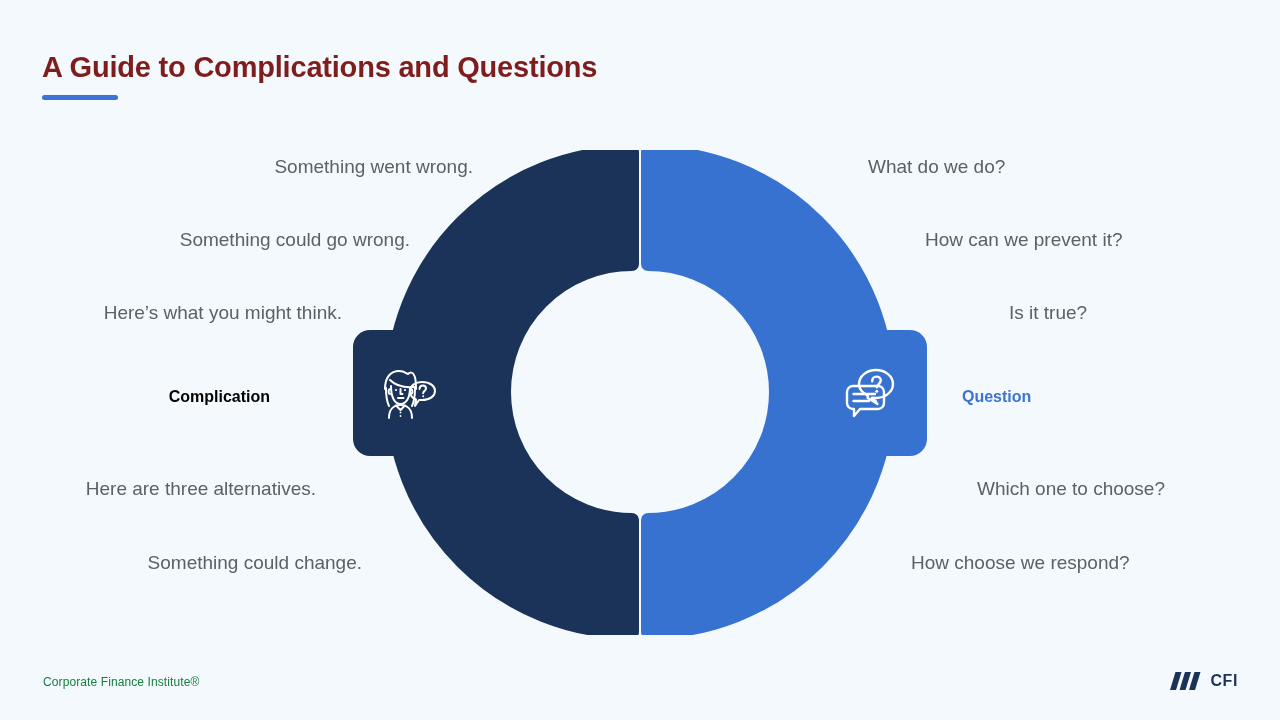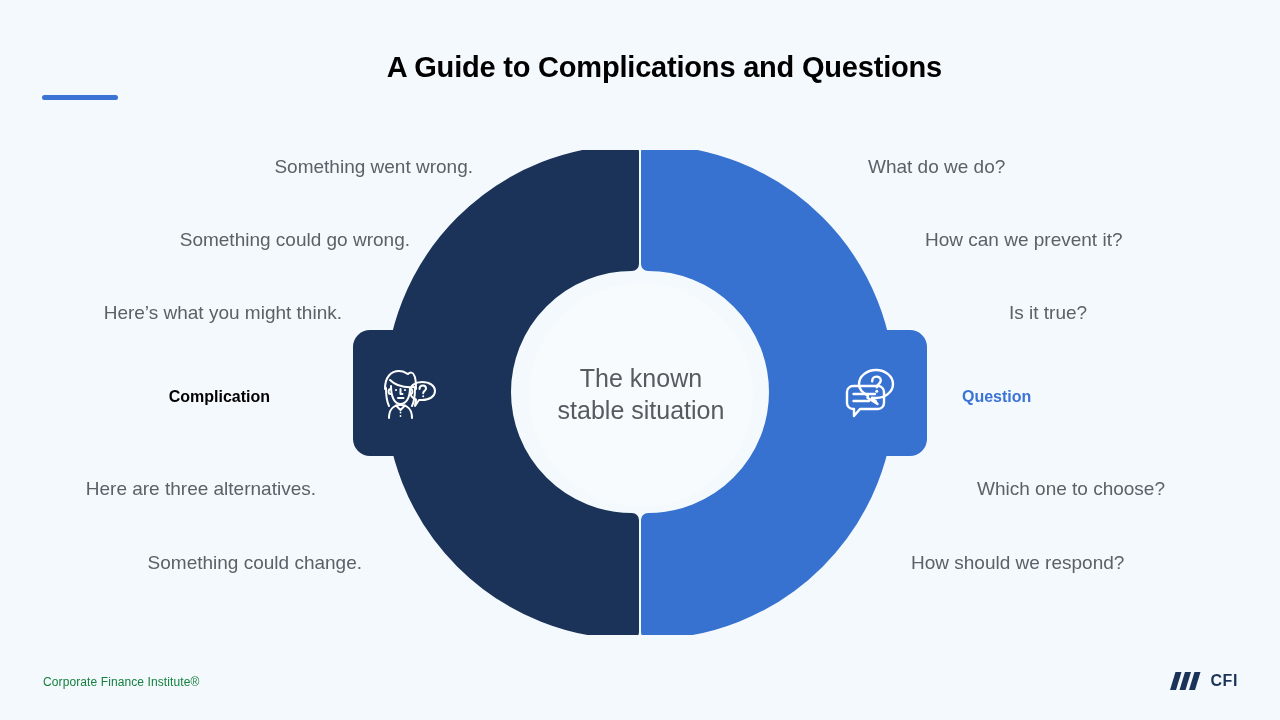--- a/index.html
+++ b/index.html
@@ -26,25 +26,24 @@
   
   #title-block {
     position: absolute;
     left: 42px;
     top: 50px;
     width: 900px;
   }
   #page-title {
     font-size: 29px;
     font-weight: bold;
-    color: #000000;
+    color: #7f1d1d;
     letter-spacing: -0.2px;
     line-height: 1.2;
     white-space: nowrap;
-    text-align: right;
   }
   #title-rule {
     margin-top: 10px;
     width: 76px;
     height: 5px;
     border-radius: 3px;
     background: #3b74d4;
   }
 
   
@@ -189,23 +188,20 @@
       <g>
         <rect x="467" y="180" width="120" height="126" rx="17" ry="17" fill="#3772d1"></rect>
         <path d="M 308 2
                  A 240 240 0 0 1 308 482
                  L 308 370
                  A 128 128 0 0 0 308 114
                  Z" fill="#3772d1" stroke="#3772d1" stroke-width="14" stroke-linejoin="round"></path>
       </g>
     </svg>
 
-    <div id="center-disc">
-      <div id="center-label">The known stable situation</div>
-    </div>
 
     <svg id="icon-complication" class="tab-icon" viewBox="0 0 72 72">
       <g fill="none" stroke="#ffffff" stroke-width="2" stroke-linecap="round" stroke-linejoin="round">
 
         <path d="M16 31 C16 19 22 13 30 13 C35 13 37 15 39 16 C41 14 44 14 45 17
                  C47 20 47 26 47 31"></path>
 
         <path d="M22 28 C22 40 26 46 31.5 46 C37 46 41 40 41 30"></path>
 
         <path d="M17 30 C17 38 18 44 20 48"></path>
@@ -262,21 +258,21 @@
     <div id="left-0" class="bullet left">Something went wrong.</div>
     <div id="left-1" class="bullet left">Something could go wrong.</div>
     <div id="left-2" class="bullet left">Here’s what you might think.</div>
     <div id="left-4" class="bullet left">Something could change.</div>
     <div id="left-3" class="bullet left">Here are three alternatives.</div>
 
     <div id="right-0" class="bullet right">What do we do?</div>
     <div id="right-1" class="bullet right">How can we prevent it?</div>
     <div id="right-2" class="bullet right">Is it true?</div>
     <div id="right-3" class="bullet right">Which one to choose?</div>
-    <div id="right-4" class="bullet right">How should we respond?</div>
+    <div id="right-4" class="bullet right">How choose we respond?</div>
   </div>
 
   <div id="footer-brand">Corporate Finance Institute®</div>
 
   <div id="footer-logo">
     <svg id="footer-logo-mark" width="34" height="20" viewBox="0 0 34 20">
       <g fill="#1b3358">
         <path d="M6.5 1 L12.5 1 L7 19 L1 19 Z"></path>
         <path d="M16 1 L22 1 L16.5 19 L10.5 19 Z"></path>
         <path d="M25.5 1 L31.5 1 L26 19 L20 19 Z"></path>

